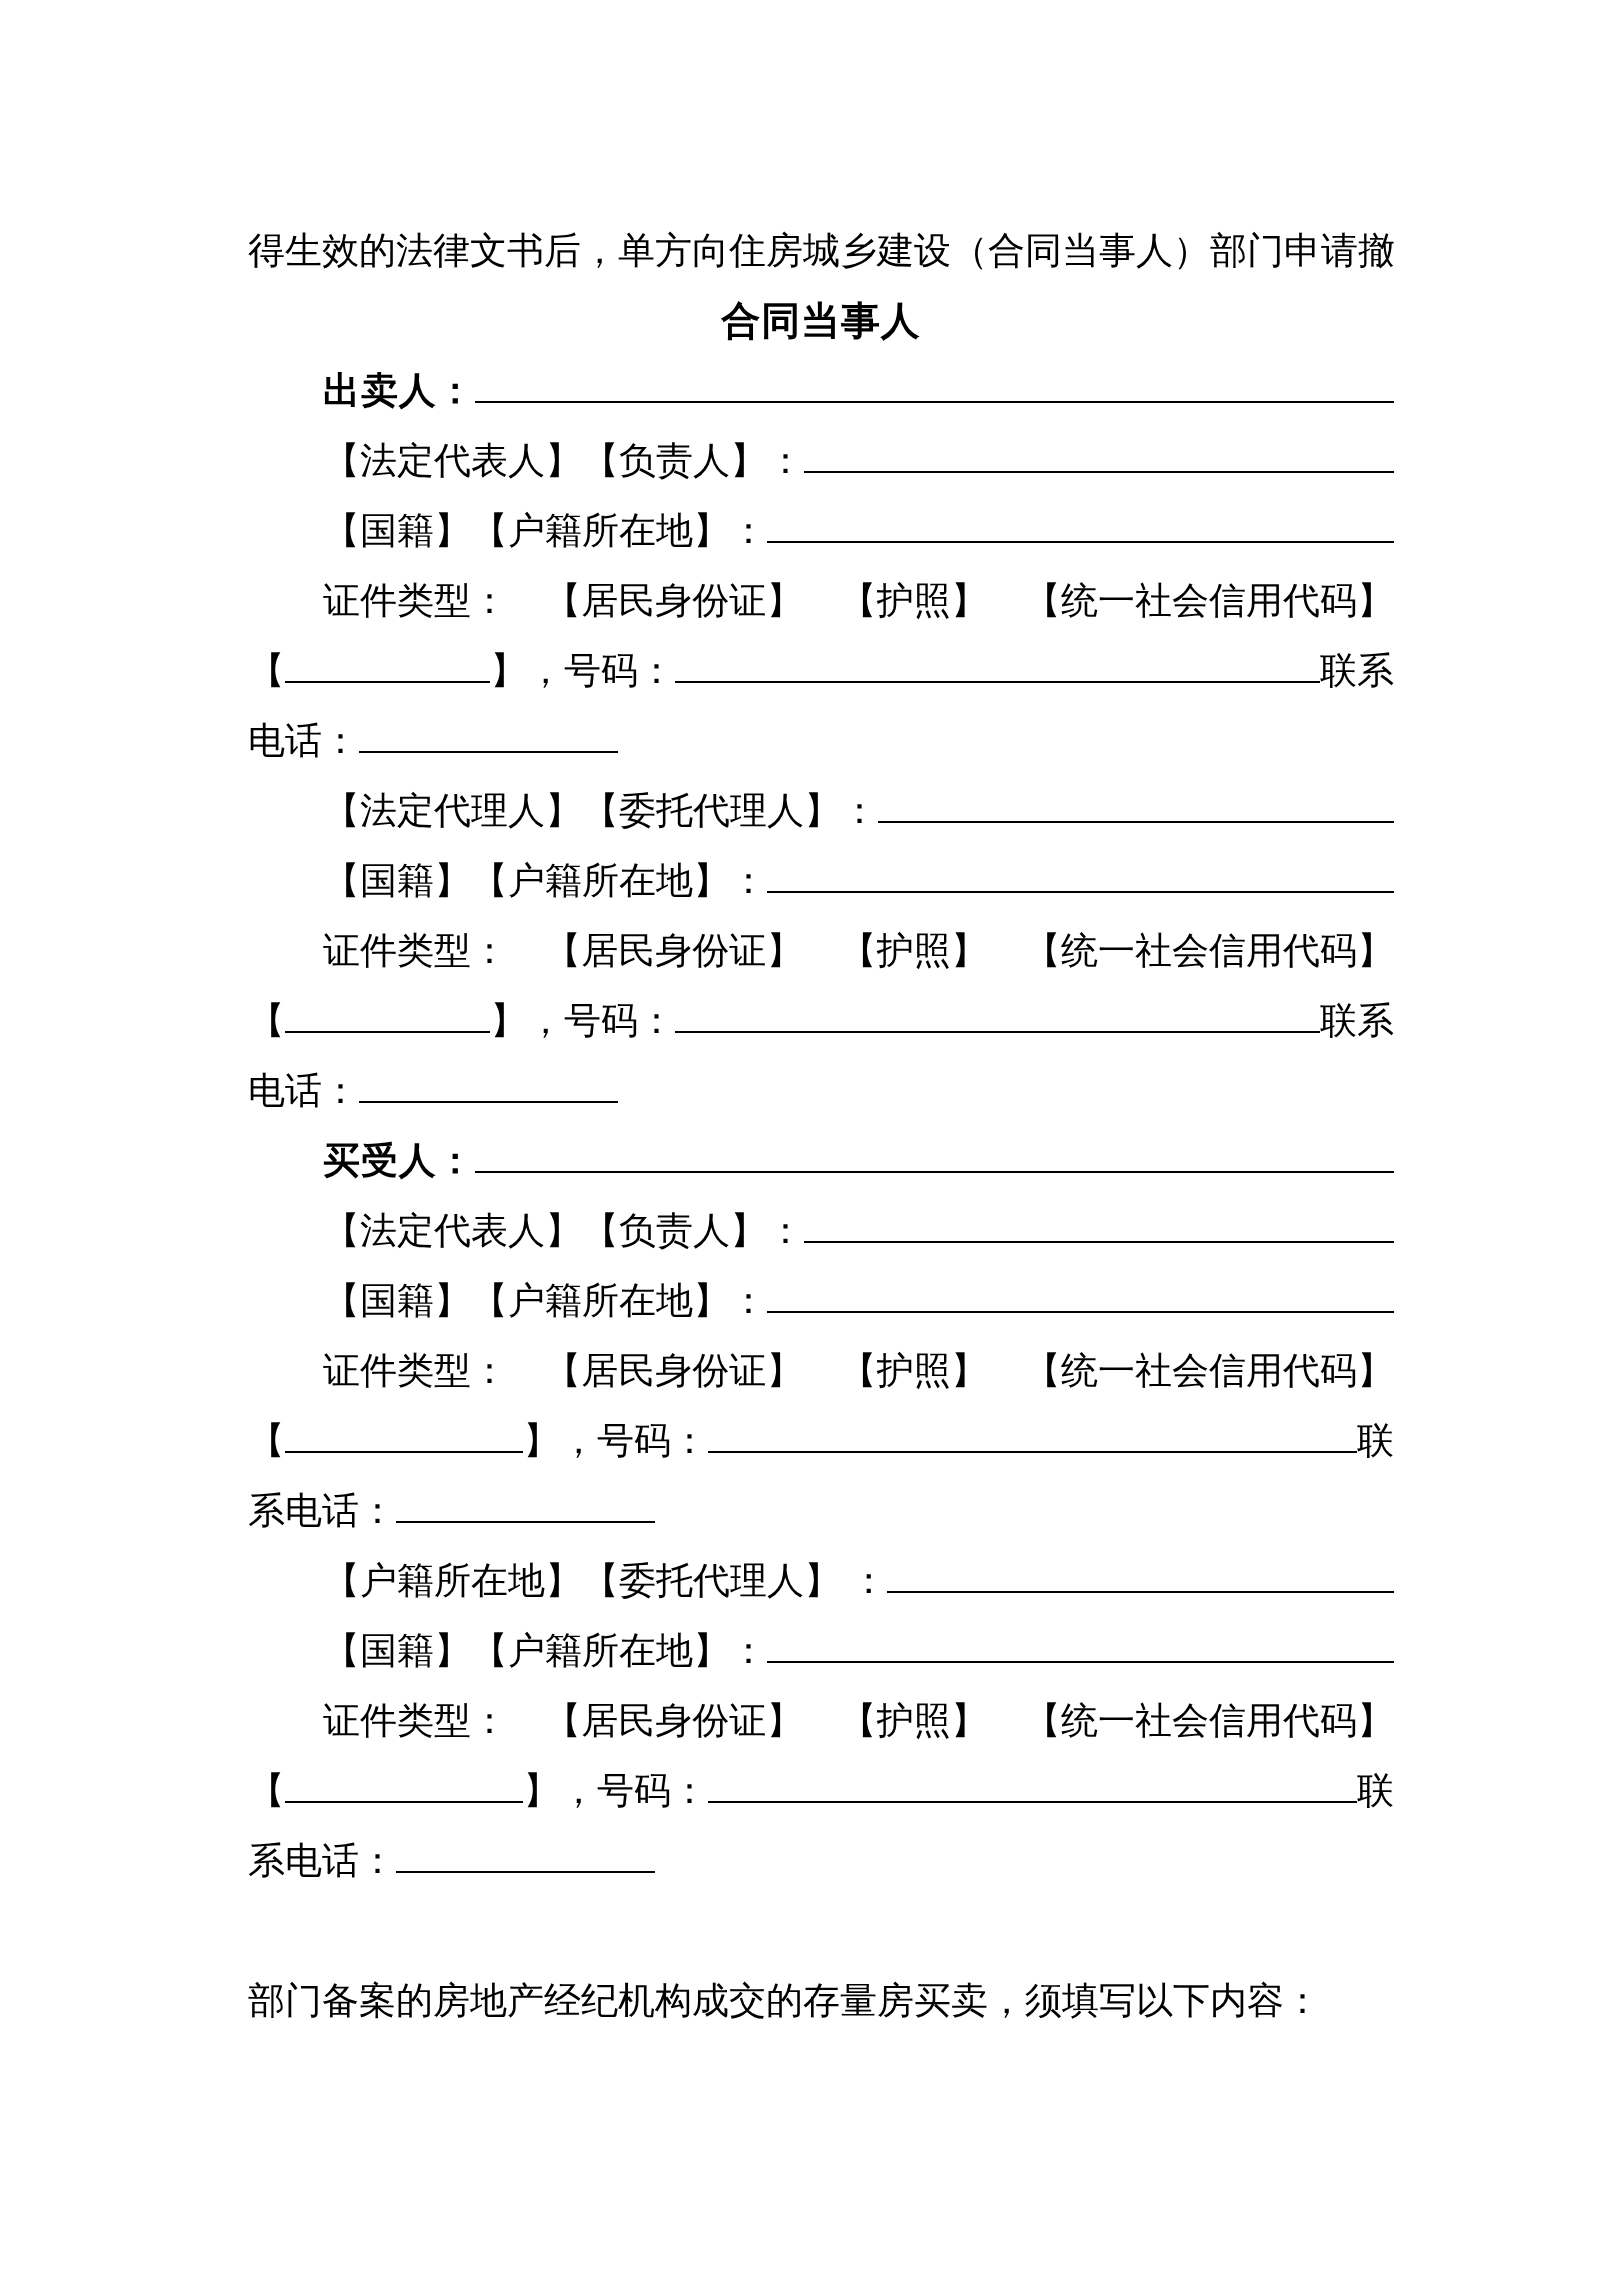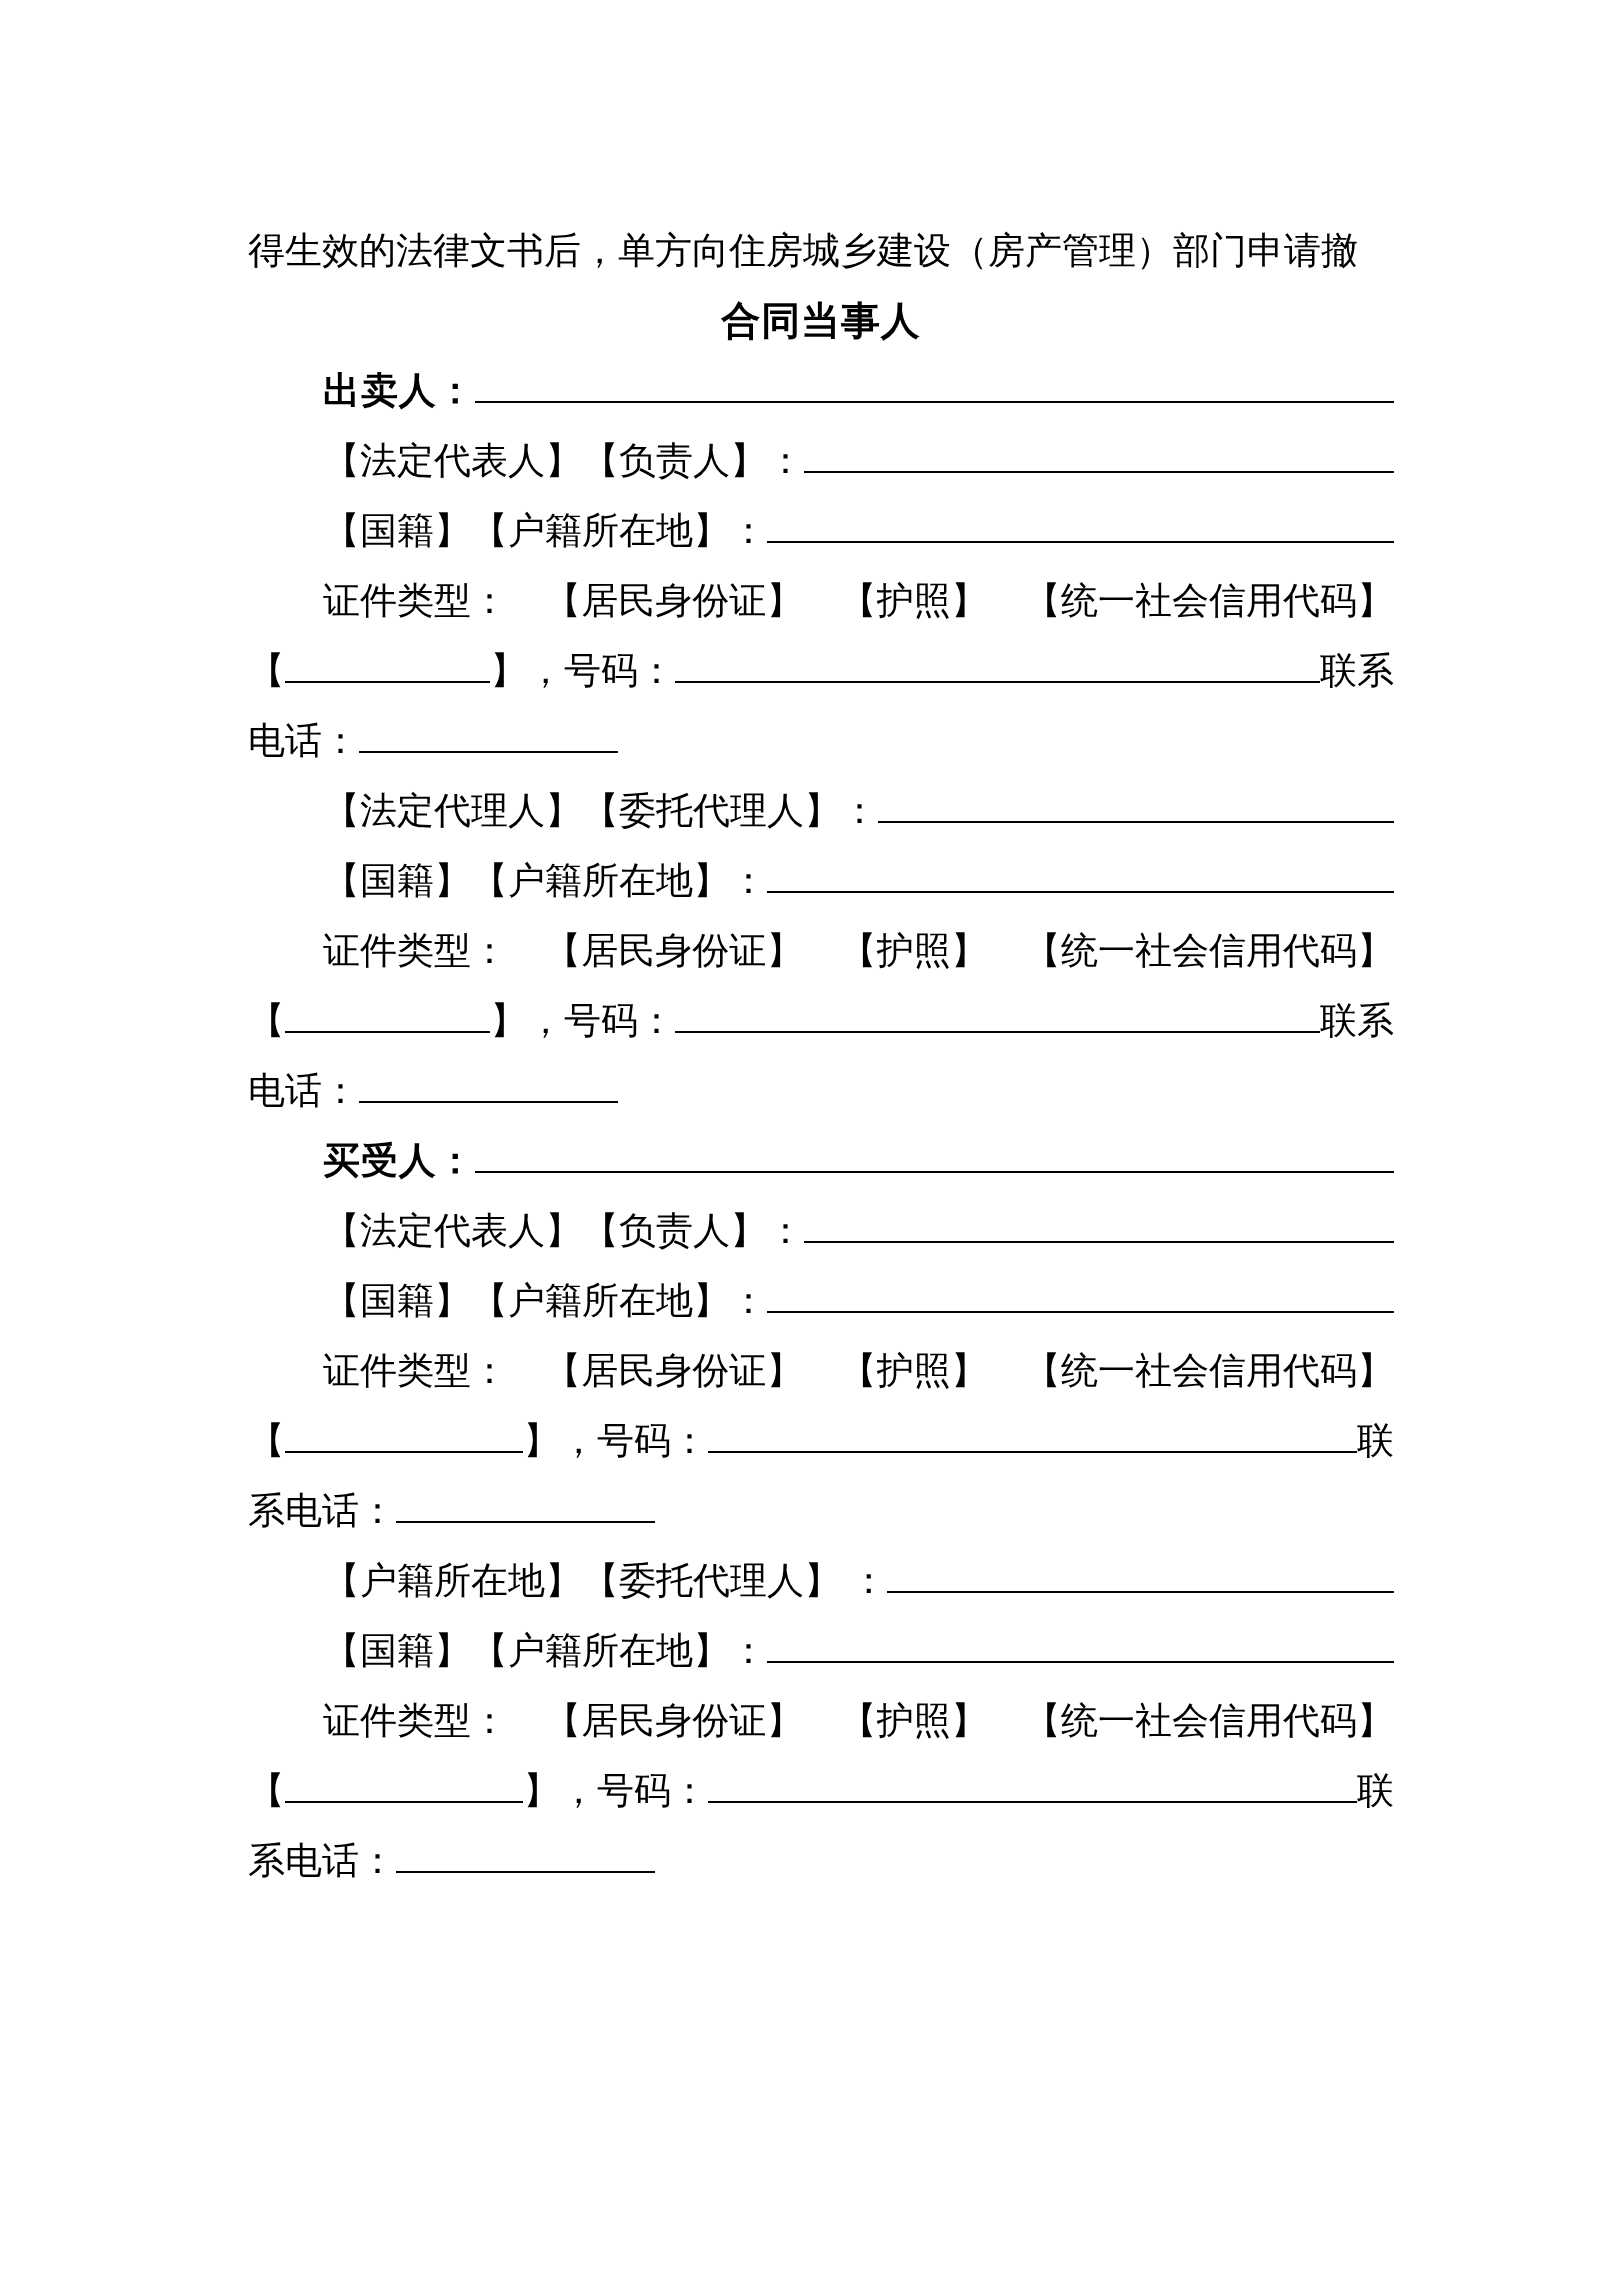--- a/index.html
+++ b/index.html
@@ -38,21 +38,21 @@
     height:0;
     border-bottom:2.7px solid #000000;
   }
   .blank.fill{flex:1 1 auto;min-width:55px;}
 </style>
 </head>
 <body>
 
 <div class="page">
   <div id="doc">
-      <div class="line"><span class="txt">得生效的法律文书后，单方向住房城乡建设（房产管理）部门申请撤</span></div>
+      <div class="line"><span class="txt">得生效的法律文书后，单方向住房城乡建设（合同当事人）部门申请撤</span></div>
       <div class="line center title"><span class="txt hei">合同当事人</span></div>
       <div class="line indent"><span class="txt hei">出卖人：</span><span class="blank fill"></span></div>
       <div class="line indent"><span class="txt">【法定代表人】【负责人】：</span><span class="blank fill"></span></div>
       <div class="line indent"><span class="txt">【国籍】【户籍所在地】：</span><span class="blank fill"></span></div>
       <div class="line indent justify"><span class="txt">证件类型：</span><span class="txt">【居民身份证】</span><span class="txt">【护照】</span><span class="txt">【统一社会信用代码】</span></div>
       <div class="line"><span class="txt">【</span><span class="blank" style="width: 205px;"></span><span class="txt">】，号码：</span><span class="blank fill"></span><span class="txt">联系</span></div>
       <div class="line"><span class="txt">电话：</span><span class="blank" style="width: 259px;"></span></div>
       <div class="line indent"><span class="txt">【法定代理人】【委托代理人】：</span><span class="blank fill"></span></div>
       <div class="line indent"><span class="txt">【国籍】【户籍所在地】：</span><span class="blank fill"></span></div>
       <div class="line indent justify"><span class="txt">证件类型：</span><span class="txt">【居民身份证】</span><span class="txt">【护照】</span><span class="txt">【统一社会信用代码】</span></div>
@@ -63,15 +63,16 @@
       <div class="line indent"><span class="txt">【国籍】【户籍所在地】：</span><span class="blank fill"></span></div>
       <div class="line indent justify"><span class="txt">证件类型：</span><span class="txt">【居民身份证】</span><span class="txt">【护照】</span><span class="txt">【统一社会信用代码】</span></div>
       <div class="line"><span class="txt">【</span><span class="blank" style="width: 238px;"></span><span class="txt">】，号码：</span><span class="blank fill"></span><span class="txt">联</span></div>
       <div class="line"><span class="txt">系电话：</span><span class="blank" style="width: 259px;"></span></div>
       <div class="line indent"><span class="txt">【户籍所在地】【委托代理人】 ：</span><span class="blank fill"></span></div>
       <div class="line indent"><span class="txt">【国籍】【户籍所在地】：</span><span class="blank fill"></span></div>
       <div class="line indent justify"><span class="txt">证件类型：</span><span class="txt">【居民身份证】</span><span class="txt">【护照】</span><span class="txt">【统一社会信用代码】</span></div>
       <div class="line"><span class="txt">【</span><span class="blank" style="width: 238px;"></span><span class="txt">】，号码：</span><span class="blank fill"></span><span class="txt">联</span></div>
       <div class="line"><span class="txt">系电话：</span><span class="blank" style="width: 259px;"></span></div>
       <div class="line spacer"></div>
+      <div class="line"><span class="txt">部门备案的房地产经纪机构成交的存量房买卖，须填写以下内容：</span></div>
     </div>
 </div>
 
 
 </body></html>

